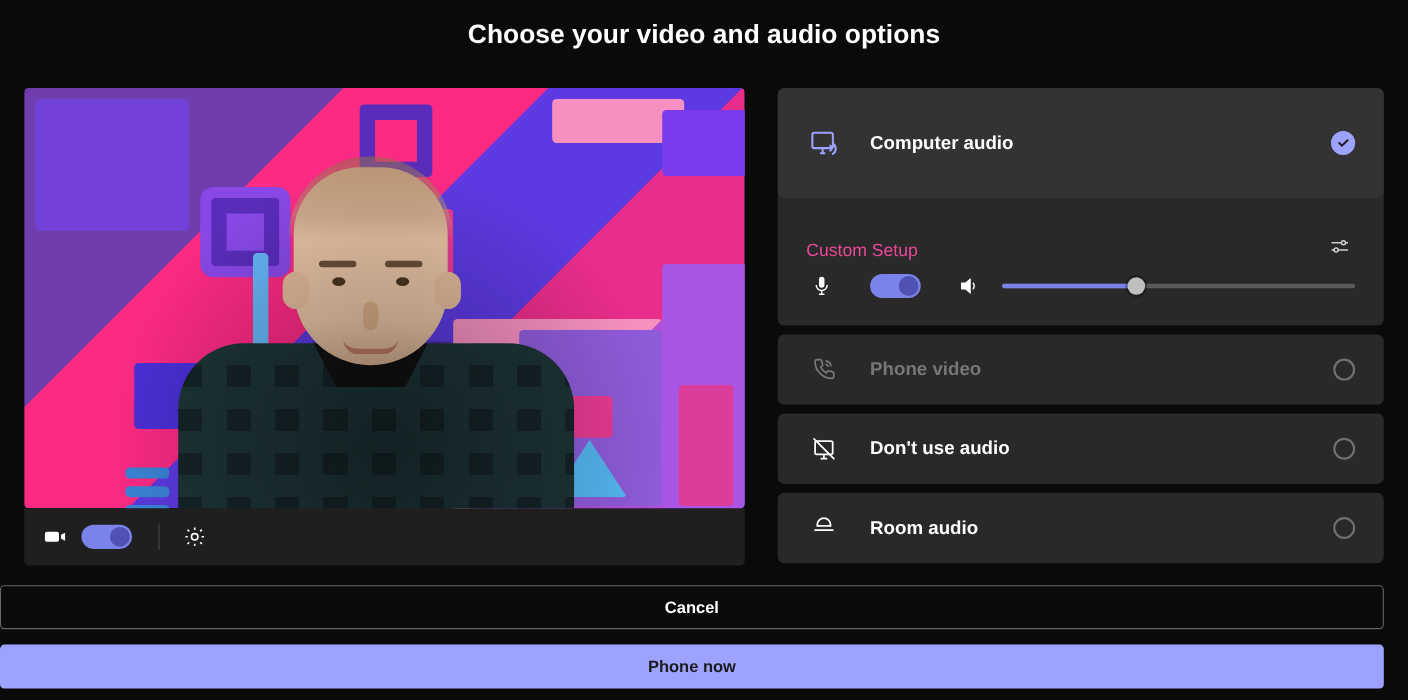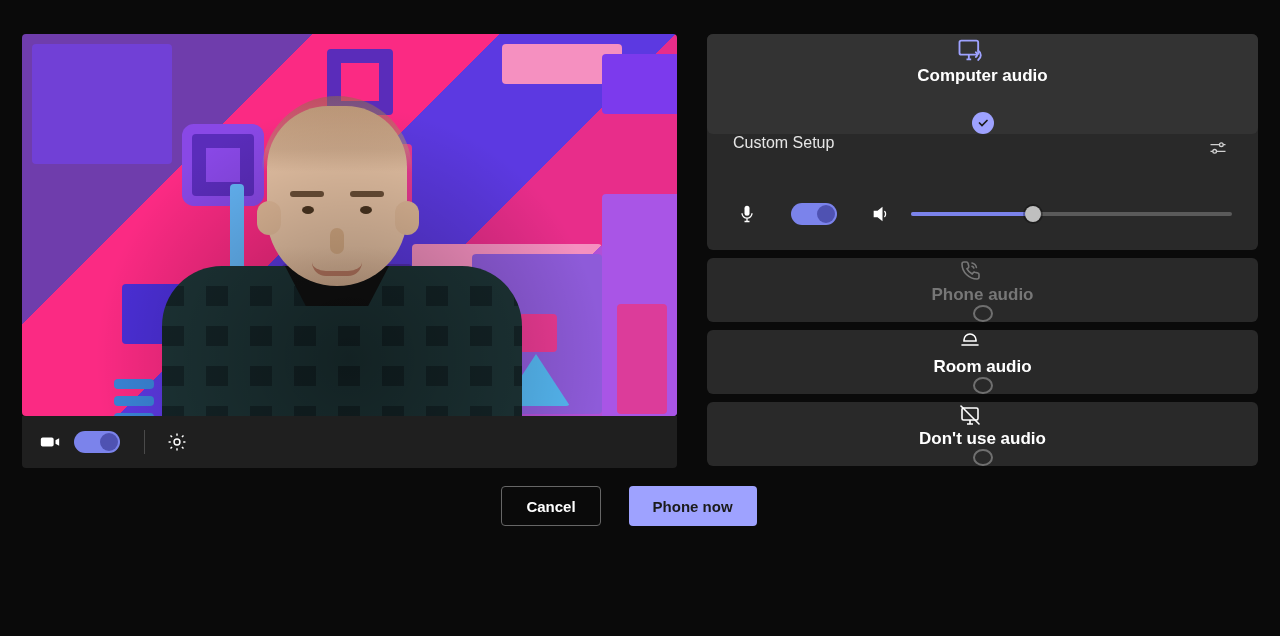--- a/index.html
+++ b/index.html
@@ -66,55 +66,56 @@
   .toggle { position:relative; width:46px; height:22px; border-radius:12px; background:#7b83eb; cursor:pointer; }
   .toggle::after { content:""; position:absolute; right:2px; top:2px; width:18px; height:18px; border-radius:50%; background:#4f52b2; }
   .divider { width:1px; height:24px; background:#4a4a4a; margin:0 18px; }
   .bg-filters { display:flex; align-items:center; gap:12px; color:#e6e6e6; font-size:16px; flex:1; cursor:pointer; }
   .gear-btn { cursor:pointer; }
 
   
   .audio-panel { flex:1; display:flex; flex-direction:column; gap:8px; }
   .card { background:#292929; border-radius:6px; }
   .selected-card { padding:0; }
-  .opt-row { display:flex; align-items:center; padding:0 26px; height:100px; cursor:pointer; border-radius:6px;flex-direction:column; }
+  .opt-row { display:flex; align-items:center; padding:0 26px; height:100px; cursor:pointer; border-radius:6px; }
   .opt-row.slim { height:64px; }
   .opt-row .icon-wrap { width:32px; height:32px; margin-right:26px; }
   .opt-label { font-size:17px; font-weight:600; flex:1; }
   .opt-row.disabled { color:#777; }
   .opt-row.disabled .icon-wrap { color:#777; }
   .radio-dot { width:20px; height:20px; border-radius:50%; border:2px solid #6f6f6f; }
   .check-badge { width:22px; height:22px; border-radius:50%; background:#9ea2ff; display:flex; align-items:center; justify-content:center; }
   .check-badge svg { stroke:#1b1b1b; }
   .opt-row.primary { background:#333333; }
   .opt-row.primary .icon-wrap { color:#9ea2ff; }
 
   .sub-panel { padding:0 26px 22px 26px; }
-  .sub-header { display:flex; align-items:flex-start; height:58px; color:#e5e5e5; font-size:16px; font-weight:400; }
+  .sub-header { display:flex; align-items:flex-end; height:58px; color:#ec4899; font-size:16px; font-weight:400; }
   .sub-header .spacer { flex:1; }
   .sliders-btn { cursor:pointer; color:#d0d0d0; }
   .controls-row { display:flex; align-items:center; gap:30px; margin-top:8px; }
   .slider-wrap { display:flex; align-items:center; gap:16px; flex:1; }
   .slider { position:relative; flex:1; height:4px; background:#5a5a5a; border-radius:2px; }
   .slider-fill { position:absolute; left:0; top:0; height:100%; background:#7b83eb; border-radius:2px; }
   .slider-thumb { position:absolute; top:50%; transform:translate(-50%,-50%); width:16px; height:16px; border-radius:50%; background:#bfbfbf; box-shadow:0 0 0 2px rgba(0,0,0,.3); cursor:pointer; }
 
   
-  .footer { display:flex; justify-content:center; gap:28px; padding:18px 22px 0 0; }
+  .footer { display:flex; justify-content:flex-start; gap:14px; padding:18px 22px 0 0;flex-direction:column; }
   .btn { height:40px; padding:0 24px; border-radius:4px; font-size:15px; font-weight:600; display:flex; align-items:center; justify-content:center; cursor:pointer; border:none; }
   .btn-secondary { background:transparent; color:#fff; border:1px solid #666; }
   .btn-primary { background:#9ea2ff; color:#1b1b1b; }
 
   svg { display:block; }
 </style>
 </head>
 <body>
 
 <div class="container">
 
+  <h1 class="title">Choose your video and audio options</h1>
 
   <div class="content">
 
     <div class="video-panel">
       <div class="video-frame">
         <div class="video-bg"></div>
         <div class="shapes">
           <div class="b1"></div>
             <div class="b4"></div>
             <div class="ring"></div>
@@ -226,47 +227,47 @@
         </div>
       </div>
 
       <div class="card opt-row slim disabled">
         <span class="icon-wrap">
           <svg width="24" height="24" viewBox="0 0 24 24" fill="none" stroke="currentColor" stroke-width="1.6" stroke-linecap="round">
               <path d="M6 3c-1 0-2 1-2 2 0 8 7 15 15 15 1 0 2-1 2-2v-2.5c0-.7-.5-1.3-1.2-1.5l-3-.8c-.6-.2-1.2 0-1.6.5l-1 1.3a12 12 0 0 1-5.2-5.2l1.3-1c.5-.4.7-1 .5-1.6l-.8-3C9.8 3.5 9.2 3 8.5 3H6z"></path>
               <path d="M14 4c2 .4 4 2.4 4.4 4.4M14 7.2c.9.3 1.5.9 1.8 1.8"></path>
             </svg>
         </span>
-        <span class="opt-label">Phone audio</span>
-        <span class="radio-dot"></span>
-      </div>
-
-      <div class="card opt-row slim">
-        <span class="icon-wrap">
-          <svg width="24" height="24" viewBox="0 0 24 24" fill="none" stroke="currentColor" stroke-width="1.6">
-              <path d="M6 9a6 6 0 0 1 12 0v1H6V9z"></path>
-              <path d="M4 14h16" stroke-linecap="round"></path>
-            </svg>
-        </span>
-        <span class="opt-label">Room audio</span>
+        <span class="opt-label">Phone video</span>
         <span class="radio-dot"></span>
       </div>
 
       <div class="card opt-row slim">
         <span class="icon-wrap">
           <svg width="24" height="24" viewBox="0 0 24 24" fill="none" stroke="currentColor" stroke-width="1.6">
               <rect x="4" y="5" width="16" height="12" rx="1.5"></rect>
               <path d="M9 21h6M12 17v4"></path>
               <path d="M3 3l18 18" stroke-linecap="round"></path>
             </svg>
         </span>
         <span class="opt-label">Don't use audio</span>
         <span class="radio-dot"></span>
       </div>
 
+      <div class="card opt-row slim">
+        <span class="icon-wrap">
+          <svg width="24" height="24" viewBox="0 0 24 24" fill="none" stroke="currentColor" stroke-width="1.6">
+              <path d="M6 9a6 6 0 0 1 12 0v1H6V9z"></path>
+              <path d="M4 14h16" stroke-linecap="round"></path>
+            </svg>
+        </span>
+        <span class="opt-label">Room audio</span>
+        <span class="radio-dot"></span>
+      </div>
+
     </div>
   </div>
 
   <div class="footer">
     <button class="btn btn-secondary">Cancel</button>
     <button class="btn btn-primary">Phone now</button>
   </div>
 
 </div>
 

